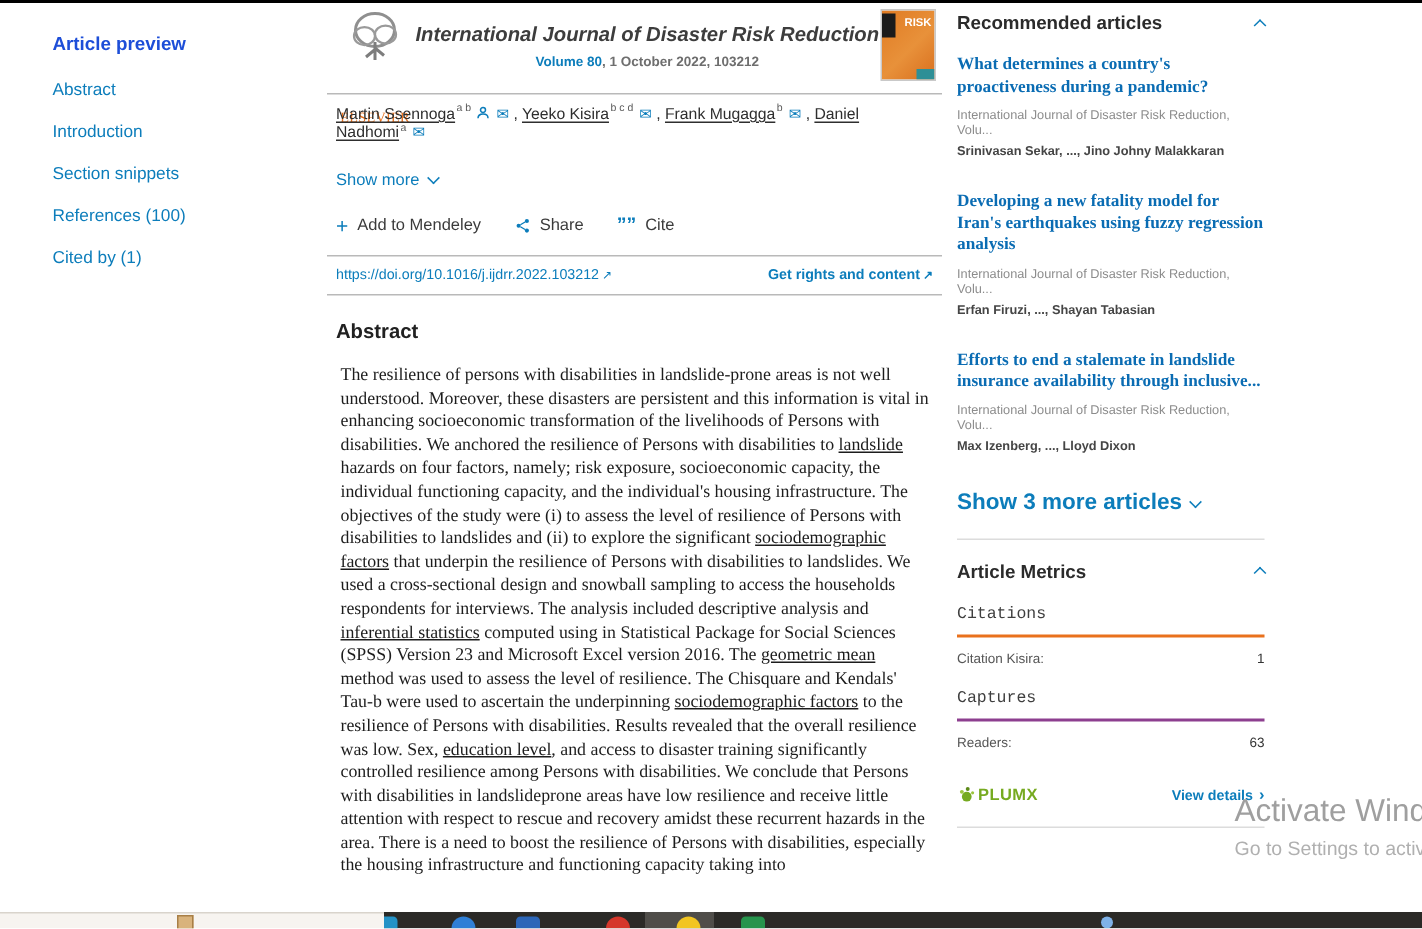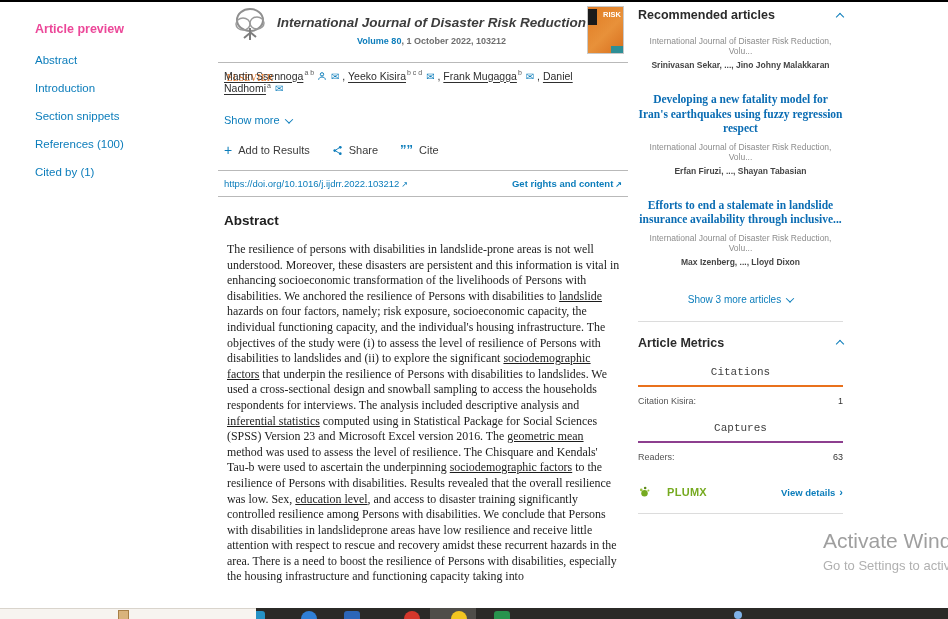--- a/index.html
+++ b/index.html
@@ -3,21 +3,21 @@
 <meta charset="utf-8">
 <style>
   * { box-sizing: border-box; margin: 0; padding: 0; }
   html,body { background:#ffffff; }
   body { font-family: "Liberation Sans", sans-serif; }
   .page { position:relative; width:948px; height:619px; overflow:hidden; background:#fff; }
   .topbar { position:absolute; left:0; top:0; width:948px; height:2px; background:#000; }
 
   
   .left-sb { position:absolute; left:35px; top:22px; width:175px; }
-  .left-sb h2 { font-size:12.5px; font-weight:700; color:#ec4899; margin-bottom:18px; }
+  .left-sb h2 { font-size:12.5px; font-weight:700; color:#1d4ed8; margin-bottom:18px; }
   .side-link { display:block; font-size:11.5px; color:#0c7dbb; margin-bottom:16px; text-decoration:none; cursor:pointer; }
 
   
   .center { position:absolute; left:218px; top:2px; width:410px; }
   .jhead { display:flex; align-items:flex-start; padding:4px 4px 6px 6px; height:60px; }
   .elsevier { width:52px; text-align:center; flex:0 0 auto; }
   .elsevier .els-name { font-family:"Liberation Serif", serif; font-size:9.5px; font-weight:400; color:#e9711c; letter-spacing:0.2px;margin-top:23px; }
   .jtitles { flex:1 1 auto; text-align:center; padding-top:9px; }
   .jname { font-size:13.5px; font-weight:600; color:#3d3d3d;font-style:italic; }
   .jissue { font-size:9px; font-weight:700; color:#6e6e6e; margin-top:6px; }
@@ -42,35 +42,35 @@
   .actions .quote { color:#0c7dbb; font-size:13px; font-weight:700; line-height:8px; }
   .doi-row { display:flex; justify-content:space-between; align-items:center; padding:7px 6px; font-size:9.5px; }
   .doi-row a { color:#0c7dbb; text-decoration:none; cursor:pointer; }
   .doi-row .rights { font-weight:700; }
   .ext { font-size:8px; color:#0c7dbb; margin-left:2px; }
   .abs-h { font-size:13.5px; font-weight:600; color:#212121; margin:16px 6px 0 6px; }
   .abs-p { font-family:"Liberation Serif", serif; font-size:11.9px; line-height:15.6px; color:#1c1c1c; margin:14px 6px 0 9px; width:394px; }
   .abs-p .alink { text-decoration:underline; text-underline-offset:1px; cursor:pointer; color:#1c1c1c; }
 
   
-  .right-sb { position:absolute; left:638px; top:8px; width:205px;text-align:center; }
+  .right-sb { position:absolute; left:638px; top:8px; width:205px; }
   .rs-head { display:flex; justify-content:space-between; align-items:center; margin-bottom:14px; }
   .rs-head h2 { font-size:12.5px; font-weight:600; color:#2b2b2b; }
   .rec-art { margin-bottom:22px; cursor:pointer; }
   .rec-title { font-family:"Liberation Serif", serif; font-size:11.5px; font-weight:700; color:#0a6cb3; line-height:14.5px; margin-bottom:6px; }
   .rec-journal { font-size:8.5px; color:#8c8c8c; margin-bottom:4px; }
   .rec-authors { font-size:8.5px; font-weight:700; color:#454545; }
-  .rs-showmore { font-size:10px; color:#0c7dbb; cursor:pointer; margin:2px 0 16px 0; display:inline-block; }
+  .rs-showmore { font-size:15px; color:#0c7dbb; cursor:pointer; margin:2px 0 16px 0; display:inline-block;font-weight:bold; }
   .rs-divider { border:none; border-top:1px solid #dcdcdc; margin:0 0 14px 0; }
   .metric-label { font-size:11px; color:#3f3f3f; margin-top:16px;font-family:Liberation Mono, monospace; }
   .metric-rule { height:2px; margin-top:7px; }
   .metric-row { display:flex; justify-content:space-between; font-size:9px; color:#555; margin-top:9px; }
   .metric-row .mv { color:#333; }
   .plum-row { display:flex; justify-content:space-between; align-items:center; margin-top:24px; padding-bottom:14px; border-bottom:1px solid #dcdcdc; }
-  .plum-logo { display:flex; align-items:center; gap:16px; cursor:pointer; }
+  .plum-logo { display:flex; align-items:center; gap:1px; cursor:pointer; }
   .plum-logo .ptxt { font-size:11px; font-weight:700; color:#76aa20; letter-spacing:0.3px; }
   .viewdet { font-size:9.5px; font-weight:700; color:#0c7dbb; cursor:pointer; }
   .viewdet .vchev { font-size:11px; margin-left:4px; }
 
   
   .watermark { position:absolute; left:823px; top:529px; white-space:nowrap; }
   .wm1 { font-size:21px; color:#9f9f9f; }
   .wm2 { font-size:13px; color:#b0b0b0; margin-top:5px; }
 
   
@@ -124,21 +124,21 @@
     <div class="authors"><span><span class="auth-name">Martin Ssennoga</span><sup>a b</sup> <svg width="10" height="10" viewBox="0 0 24 24" style="vertical-align:-1px">
             <circle cx="12" cy="8" r="4" fill="none" stroke="#0c7dbb" stroke-width="2.4"></circle>
             <path d="M4 21c0-4.5 4-6.5 8-6.5s8 2 8 6.5" fill="none" stroke="#0c7dbb" stroke-width="2.4"></path>
           </svg><span class="env">✉</span><span class="comma"> , </span></span><span><span class="auth-name">Yeeko Kisira</span><sup>b c d</sup><span class="env">✉</span><span class="comma"> , </span></span><span><span class="auth-name">Frank Mugagga</span><sup>b</sup><span class="env">✉</span><span class="comma"> , </span></span><span><span class="auth-name">Daniel Nadhomi</span><sup>a</sup><span class="env">✉</span></span></div>
 
     <span class="showmore"><span>Show more</span><span class="chev"></span></span>
 
     <div class="actions">
       <span class="act">
           <span class="plus">+</span>
-          <span>Add to Results</span>
+          <span>Add to Mendeley</span>
         </span>
       <span class="act">
         <svg width="11" height="11" viewBox="0 0 24 24">
           <circle cx="18" cy="5" r="3" fill="#0c7dbb"></circle>
             <circle cx="6" cy="12" r="3" fill="#0c7dbb"></circle>
             <circle cx="18" cy="19" r="3" fill="#0c7dbb"></circle>
           <path d="M8.6 10.5 L15.4 6.5 M8.6 13.5 L15.4 17.5" stroke="#0c7dbb" stroke-width="2"></path>
         </svg>
           <span>Share</span>
         </span>
@@ -159,25 +159,26 @@
     <p class="abs-p"><span>The resilience of persons with disabilities in landslide-prone areas is not well understood. Moreover, these disasters are persistent and this information is vital in enhancing socioeconomic transformation of the livelihoods of Persons with disabilities. We anchored the resilience of Persons with disabilities to </span><a class="alink">landslide</a><span> hazards on four factors, namely; risk exposure, socioeconomic capacity, the individual functioning capacity, and the individual's housing infrastructure. The objectives of the study were (i) to assess the level of resilience of Persons with disabilities to landslides and (ii) to explore the significant </span><a class="alink">sociodemographic factors</a><span> that underpin the resilience of Persons with disabilities to landslides. We used a cross-sectional design and snowball sampling to access the households respondents for interviews. The analysis included descriptive analysis and </span><a class="alink">inferential statistics</a><span> computed using in Statistical Package for Social Sciences (SPSS) Version 23 and Microsoft Excel version 2016. The </span><a class="alink">geometric mean</a><span> method was used to assess the level of resilience. The Chisquare and Kendals' Tau-b were used to ascertain the underpinning </span><a class="alink">sociodemographic factors</a><span> to the resilience of Persons with disabilities. Results revealed that the overall resilience was low. Sex, </span><a class="alink">education level</a><span>, and access to disaster training significantly controlled resilience among Persons with disabilities. We conclude that Persons with disabilities in landslideprone areas have low resilience and receive little attention with respect to rescue and recovery amidst these recurrent hazards in the area. There is a need to boost the resilience of Persons with disabilities, especially the housing infrastructure and functioning capacity taking into</span></p>
   </div>
 
   <div class="right-sb">
     <div class="rs-head">
       <h2>Recommended articles</h2>
       <span class="chev-up"></span>
     </div>
     <div>
         <div class="rec-art">
+          <div class="rec-title">What determines a country's proactiveness during a pandemic?</div>
           <div class="rec-journal">International Journal of Disaster Risk Reduction, Volu...</div>
           <div class="rec-authors">Srinivasan Sekar, ..., Jino Johny Malakkaran</div>
         </div>
         <div class="rec-art">
-          <div class="rec-title">Developing a new fatality model for Iran's earthquakes using fuzzy regression respect</div>
+          <div class="rec-title">Developing a new fatality model for Iran's earthquakes using fuzzy regression analysis</div>
           <div class="rec-journal">International Journal of Disaster Risk Reduction, Volu...</div>
           <div class="rec-authors">Erfan Firuzi, ..., Shayan Tabasian</div>
         </div>
         <div class="rec-art">
           <div class="rec-title">Efforts to end a stalemate in landslide insurance availability through inclusive...</div>
           <div class="rec-journal">International Journal of Disaster Risk Reduction, Volu...</div>
           <div class="rec-authors">Max Izenberg, ..., Lloyd Dixon</div>
         </div>
       </div>
     <span class="rs-showmore"><span>Show 3 more articles</span><span class="chev"></span></span>

